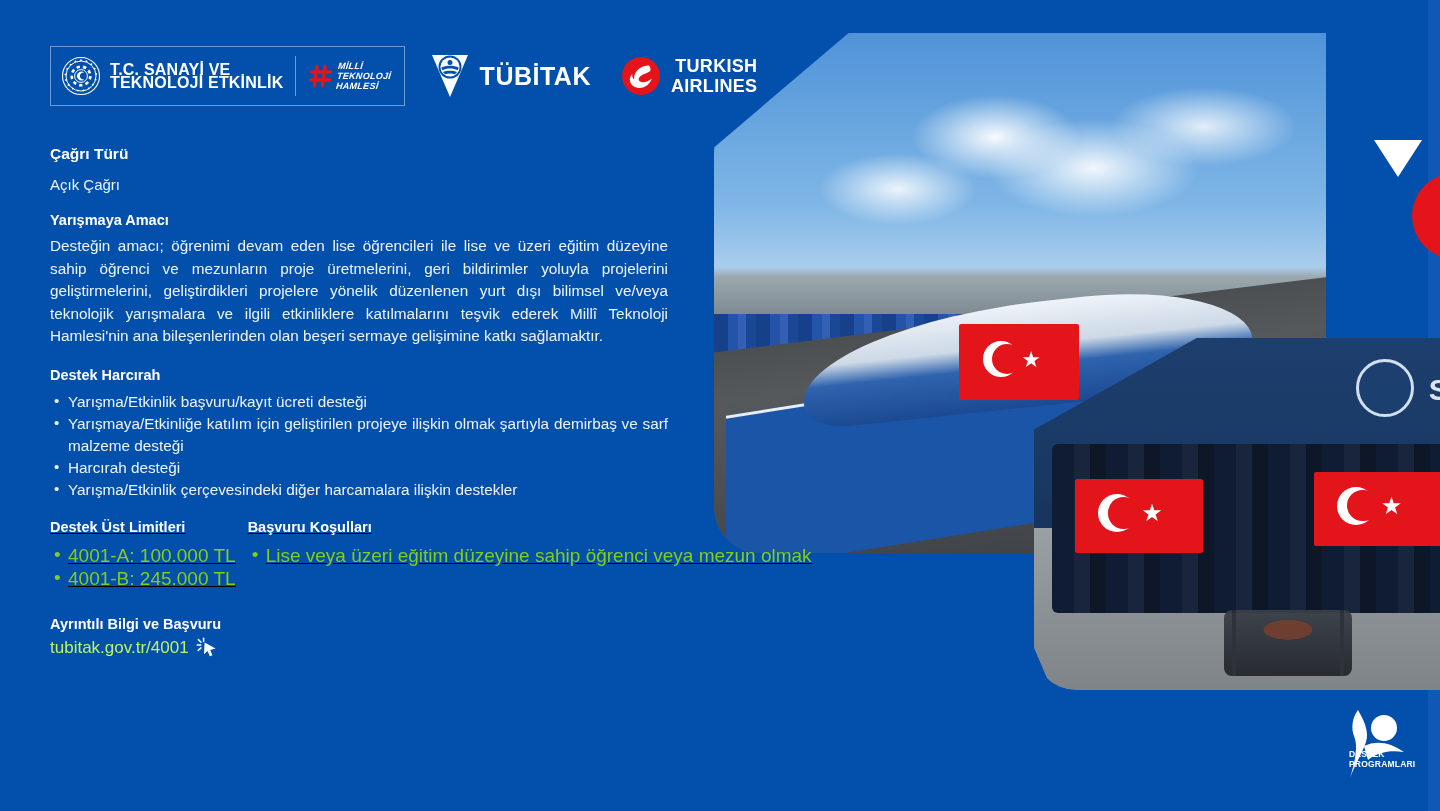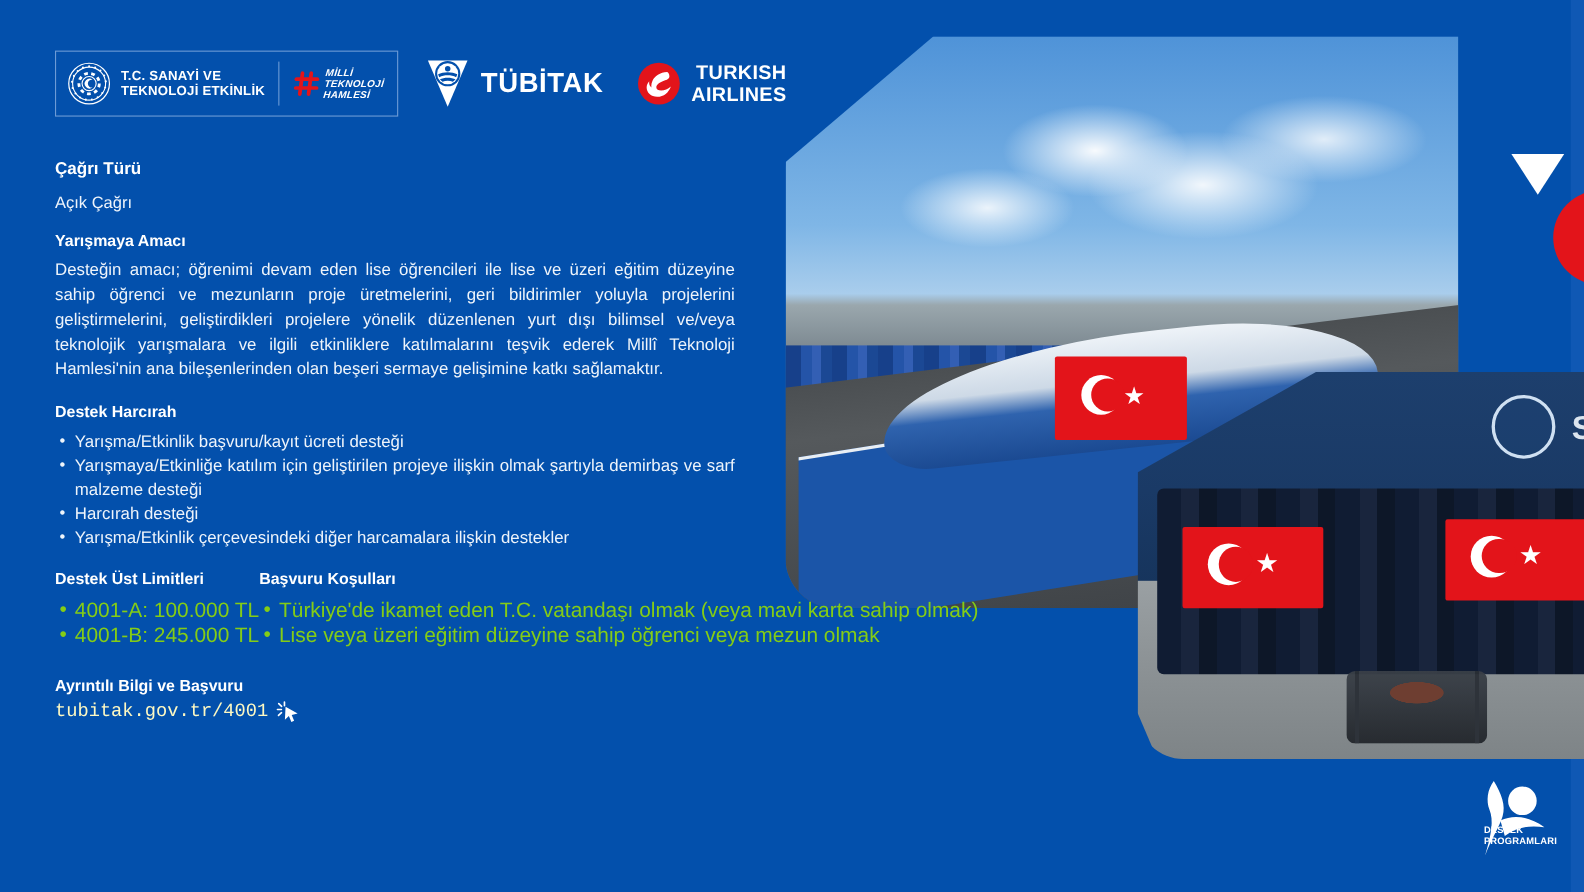--- a/index.html
+++ b/index.html
@@ -66,21 +66,21 @@
     padding: 0 12px 0 10px;
     gap: 12px;
   }
   .ministry {
     display: flex;
     align-items: center;
     gap: 9px;
   }
   .ministry-text {
     color: #ffffff;
-    font-size: 12px;
+    font-size: 16px;
     font-weight: bold;
     line-height: 13px;
     letter-spacing: .2px;
     white-space: nowrap;
   }
   .logo-divider {
     width: 1px;
     height: 40px;
     background: #6d9bd6;
   }
@@ -186,21 +186,22 @@
     position: absolute;
     left: 4px;
     top: -1px;
     font-size: 15px;
   }
 
   
   .two-col {
     display: flex;
     margin-top: 18px;
-    gap: 0px;
+    gap: 12px;
+    text-decoration: underline;
   }
   .col-left { width: 224px; }
   .col-right { width: 670px; }
   .col-head {
     color: #ffffff;
     font-size: 14.5px;
     font-weight: bold;
     margin-bottom: 9px;
   }
   ul.mini {
@@ -230,24 +231,23 @@
     font-size: 14.5px;
     font-weight: bold;
   }
   .footer-link-row {
     display: flex;
     align-items: center;
     gap: 7px;
     margin-top: 5px;
   }
   .footer-link {
-    color: #fef9c3;
+    color: #bef264;
     font-size: 17px;
     text-decoration: none;
-    font-family: Liberation Mono, monospace;
   }
 
   
   .photo-top {
     position: absolute;
     left: 714px;
     top: 33px;
     width: 612px;
     height: 520px;
     border-top-left-radius: 120px;
@@ -557,21 +557,20 @@
       <div class="col-left">
         <div class="col-head">Destek Üst Limitleri</div>
         <ul class="mini">
           <li>4001-A: 100.000 TL</li>
           <li>4001-B: 245.000 TL</li>
         </ul>
       </div>
       <div class="col-right">
         <div class="col-head">Başvuru Koşulları</div>
         <ul class="mini">
-          <li>Türkiye'de ikamet eden T.C. vatandaşı olmak (veya mavi karta sahip olmak)</li>
           <li>Lise veya üzeri eğitim düzeyine sahip öğrenci veya mezun olmak</li>
         </ul>
       </div>
     </div>
 
     <div class="footer-block">
       <div class="footer-head">Ayrıntılı Bilgi ve Başvuru</div>
       <div class="footer-link-row">
         <a class="footer-link" href="#">tubitak.gov.tr/4001</a>
         <span>

